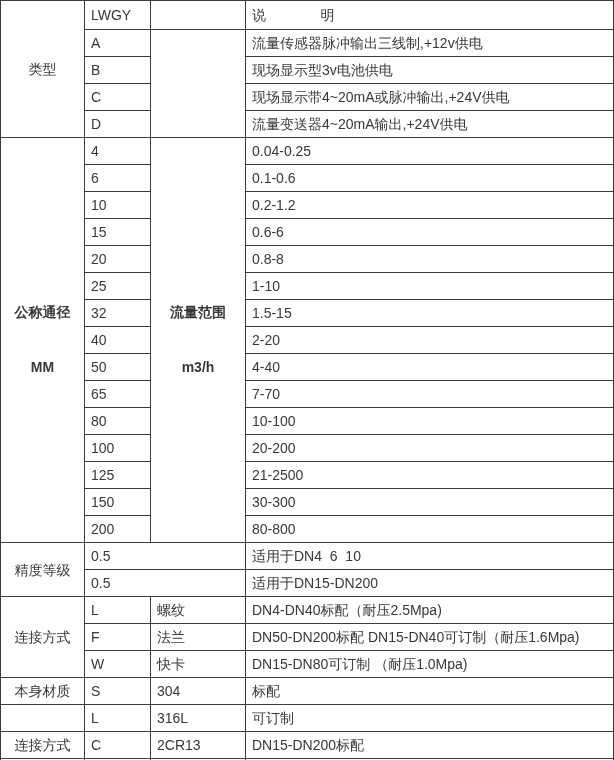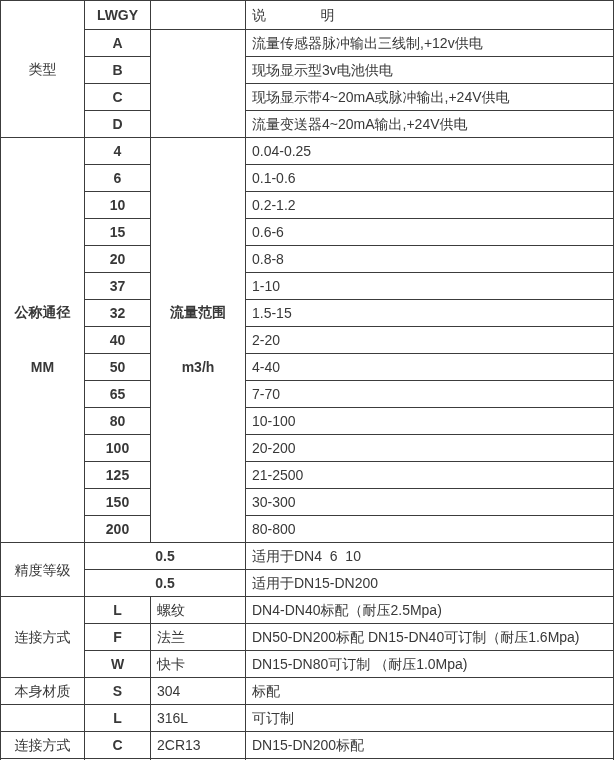--- a/index.html
+++ b/index.html
@@ -20,21 +20,21 @@
   table.spec td {
     border: 1px solid #3c3c3c;
     padding: 0 6px;
     height: 26px;
     white-space: pre;
     overflow: hidden;
     vertical-align: middle;
     line-height: 18px;
   }
   tr.hdr td { height: 28px; }
-  td.ctr { text-align: center; padding: 0 2px; font-weight: bold; }
+  td.ctr { text-align: left; padding: 0 2px; }
   td.lbl { text-align: center; padding: 0 2px; margin-top: 25px; }
   .two-line div { line-height: 19px; text-align: center; font-weight: bold; }
 </style>
 </head>
 <body>
 
 <div class="sheet">
   <table class="spec">
     <colgroup>
       <col style="width:84px">
@@ -90,21 +90,21 @@
     </tr>
     <tr>
       <td class="ctr">15</td>
       <td>0.6-6</td>
     </tr>
     <tr>
       <td class="ctr">20</td>
       <td>0.8-8</td>
     </tr>
     <tr>
-      <td class="ctr">37</td>
+      <td class="ctr">25</td>
       <td>1-10</td>
     </tr>
     <tr>
       <td class="ctr">32</td>
       <td>1.5-15</td>
     </tr>
     <tr>
       <td class="ctr">40</td>
       <td>2-20</td>
     </tr>

